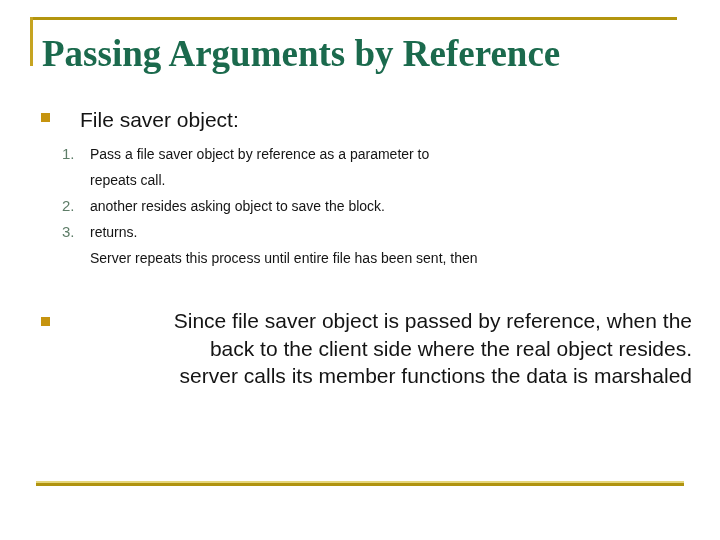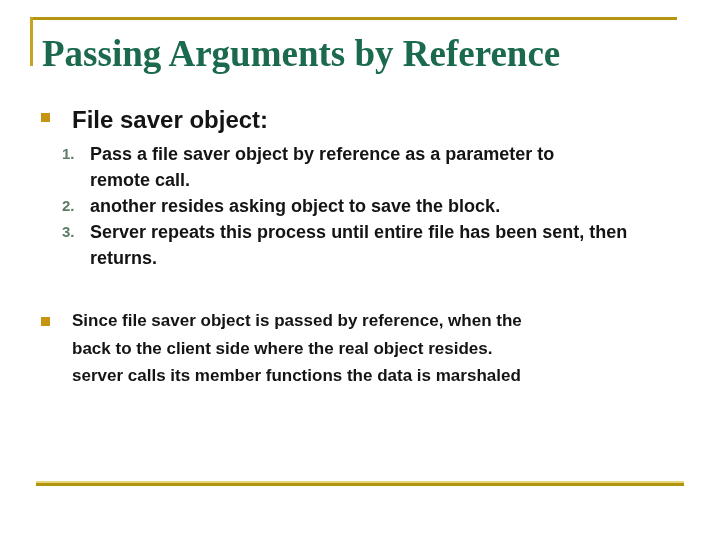--- a/index.html
+++ b/index.html
@@ -1,15 +1,15 @@
 <!DOCTYPE html>
 <html><head>
 <meta charset="utf-8">
 <style>
-  * { margin: 0; padding: 0; box-sizing: border-box; font-weight: bold; }
+  * { margin: 0; padding: 0; box-sizing: border-box; }
   html, body { background: #888; }
   .slide {
     position: relative;
     width: 720px;
     height: 540px;
     background: #ffffff;
     overflow: hidden;
     font-family: "Liberation Sans", sans-serif;
   }
   .rule-top {
@@ -37,54 +37,55 @@
   }
   .bullet-sq {
     position: absolute;
     width: 9px; height: 9px;
     background: #c6940f;
   }
   .sq1 { left: 41px; top: 113px; }
   .sq2 { left: 41px; top: 317px; }
   .lvl1-label {
     position: absolute;
-    left: 72px; top: 106px;
-    font-size: 24px;
+    left: 80px; top: 106px;
+    font-size: 21px;
     line-height: 28px;
     color: #141414;
   }
   .numlist {
     position: absolute;
     left: 0; top: 141px;
     width: 690px;
   }
   .numitem { position: relative; }
   .num {
     position: absolute;
     left: 62px; top: 0;
     width: 22px;
     font-size: 15px;
     line-height: 26px;
     color: #5e7d68;
   }
   .numtext {
     margin-left: 90px;
     margin-right: 50px;
-    font-size: 18px;
+    font-size: 14px;
     line-height: 26px;
     color: #141414;
   }
   .line { display: block; }
   .para {
     position: absolute;
     left: 72px; top: 307px;
     width: 620px;
-    font-size: 17px;
+    font-size: 21px;
     line-height: 27.5px;
     color: #141414;
+    text-align: right;
   }
   .rule-bottom {
     position: absolute;
     left: 36px; top: 481px;
     width: 648px; height: 5px;
     background: linear-gradient(to bottom, #e5d67a 0%, #e5d67a 35%, #b0930f 35%, #b0930f 100%);
   }
 </style>
 </head>
 <body>
@@ -98,36 +99,36 @@
 
   <span class="bullet-sq sq1"></span>
   <div class="lvl1-label">File saver object:</div>
 
   <div class="numlist">
 
     <div class="numitem">
       <span class="num">1.</span>
       <div class="numtext">
         <span class="line">Pass a file saver object by reference as a parameter to</span>
-        <span class="line">remote call.</span>
+        <span class="line">repeats call.</span>
       </div>
     </div>
 
     <div class="numitem">
       <span class="num">2.</span>
       <div class="numtext">
         <span class="line">another resides asking object to save the block.</span>
       </div>
     </div>
 
     <div class="numitem">
       <span class="num">3.</span>
       <div class="numtext">
+        <span class="line">returns.</span>
         <span class="line">Server repeats this process until entire file has been sent, then</span>
-        <span class="line">returns.</span>
       </div>
     </div>
 
   </div>
 
   <span class="bullet-sq sq2"></span>
   <div class="para">
     <span class="line">Since file saver object is passed by reference, when the</span>
     <span class="line">back to the client side where the real object resides.</span>
     <span class="line">server calls its member functions the data is marshaled</span>

